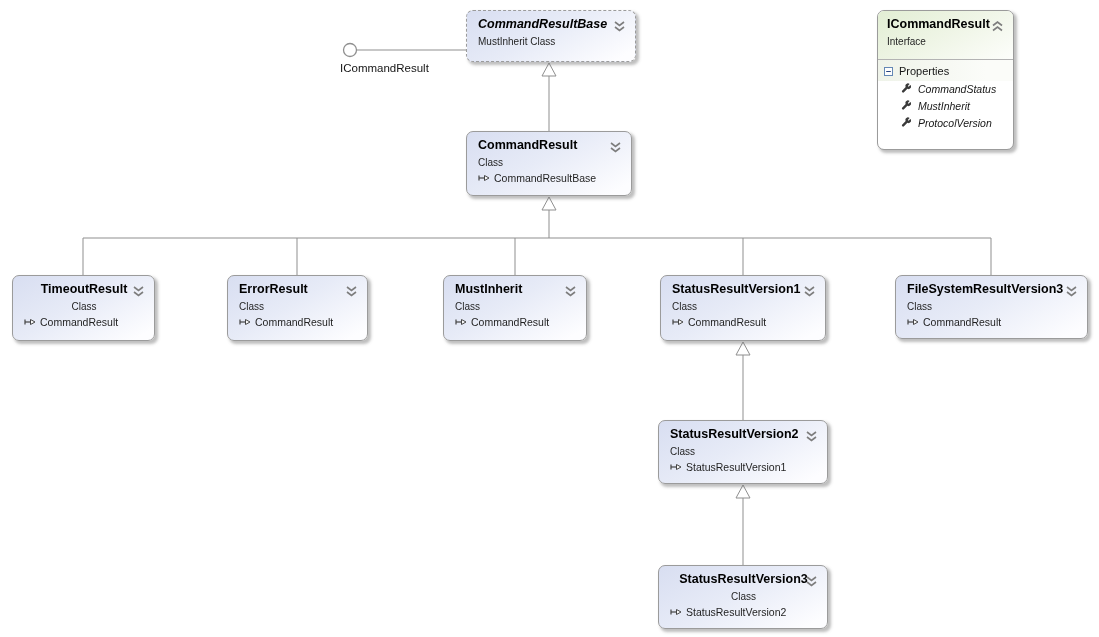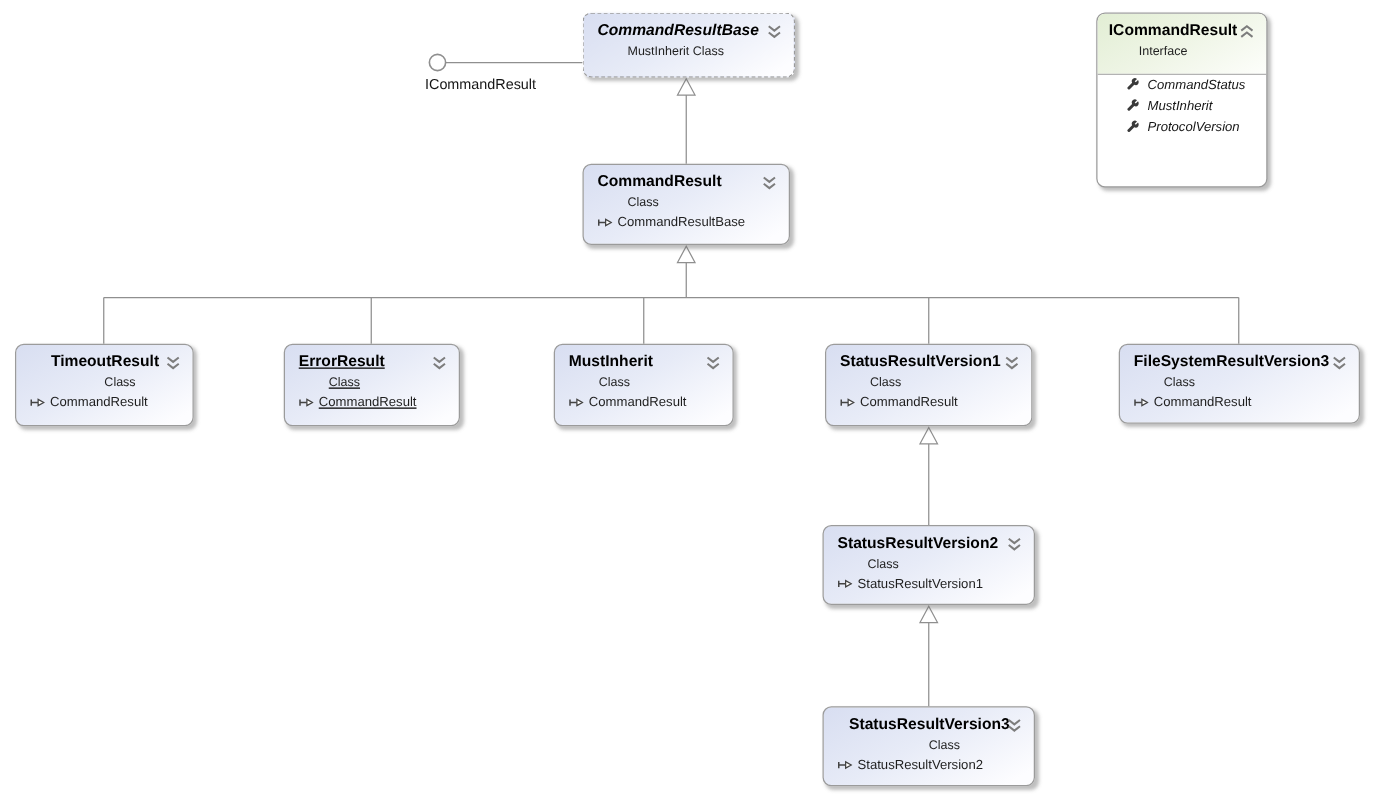--- a/index.html
+++ b/index.html
@@ -14,21 +14,21 @@
   .node {
     position:absolute; box-sizing:border-box;
     border:1px solid #9b9b9b; border-radius:7px;
     background:linear-gradient(150deg,#d8def1 0%,#e7ebf7 45%,#fdfdff 92%);
     box-shadow:2.5px 2.5px 3px rgba(110,110,110,0.45);
     padding:6px 10px 0 11px;
   }
   .node.abstract { border-style:dashed; }
   .node-title { font-size:12.5px; font-weight:bold; color:#000; line-height:15px; white-space:nowrap; }
   .abstract .node-title { font-style:italic; }
-  .node-kind { font-size:10px; color:#1f1f1f; margin-top:4px; line-height:12px;margin-left:24px; }
+  .node-kind { font-size:10px; color:#1f1f1f; margin-top:4px; line-height:12px; }
   .node-inherits { display:flex; align-items:center; gap:4px; margin-top:3px; font-size:10.5px; color:#1f1f1f; line-height:13px; white-space:nowrap; }
   .chevron { position:absolute; top:7px; right:9px; width:13px; height:11px; }
 
   
   .iface {
     position:absolute; box-sizing:border-box;
     border:1px solid #9b9b9b; border-radius:7px;
     background:#ffffff;
     box-shadow:2.5px 2.5px 3px rgba(110,110,110,0.45);
     overflow:hidden;
@@ -105,20 +105,29 @@
     <div class="iface-header">
       <div class="node-title">ICommandResult</div>
       <div class="node-kind">Interface</div>
       <span class="chevron">
         <svg width="13" height="11" viewBox="0 0 13 11">
             <polyline points="2,4.5 6.5,1 11,4.5" fill="none" stroke="#7d7d7d" stroke-width="1.6"></polyline>
             <polyline points="2,9.5 6.5,6 11,9.5" fill="none" stroke="#7d7d7d" stroke-width="1.6"></polyline>
           </svg>
       </span>
     </div>
+    <div class="iface-band">
+      <span style="display:inline-flex;">
+        <svg width="9" height="9" viewBox="0 0 9 9">
+            <rect x="0.5" y="0.5" width="8" height="8" fill="#fdfdfd" stroke="#6487b5" stroke-width="1"></rect>
+            <line x1="2.2" y1="4.5" x2="6.8" y2="4.5" stroke="#26427e" stroke-width="1.2"></line>
+          </svg>
+      </span>
+      <span>Properties</span>
+    </div>
     <div class="prop-row">
       <span style="display:inline-flex;">
         <svg width="10" height="10" viewBox="0 0 10 10">
             <path d="M8.6,1.1 a2.5,2.5 0 0,0 -3.9,3.0 L1.3,7.5 a1.15,1.15 0 1,0 1.7,1.7 L6.4,5.8 a2.5,2.5 0 0,0 3.0,-3.9 L7.6,3.7 6.8,2.9 z" fill="#3a3a3a"></path>
           </svg>
       </span>
       <span>CommandStatus</span>
     </div>
     <div class="prop-row">
       <span style="display:inline-flex;">
@@ -173,21 +182,21 @@
       <span>CommandResult</span>
     </div>
     <span class="chevron">
       <svg width="13" height="11" viewBox="0 0 13 11">
           <polyline points="2,1 6.5,4.5 11,1" fill="none" stroke="#7d7d7d" stroke-width="1.6"></polyline>
           <polyline points="2,6 6.5,9.5 11,6" fill="none" stroke="#7d7d7d" stroke-width="1.6"></polyline>
         </svg>
     </span>
   </div>
 
-  <div class="node" style="left:227px;top:275px;width:141px;height:66px;text-decoration:underline;">
+  <div class="node" style="left:227px;top:275px;width:141px;height:66px;">
     <div class="node-title">ErrorResult</div>
     <div class="node-kind">Class</div>
     <div class="node-inherits">
       <span style="display:inline-flex;">
         <svg width="12" height="9" viewBox="0 0 12 9">
             <line x1="1" y1="1.5" x2="1" y2="6.5" stroke="#444" stroke-width="1.2"></line>
             <line x1="1" y1="4" x2="6.5" y2="4" stroke="#444" stroke-width="1.2"></line>
             <polygon points="6.5,1.5 11,4 6.5,6.5" fill="#ffffff" stroke="#444" stroke-width="1"></polygon>
           </svg>
       </span>

